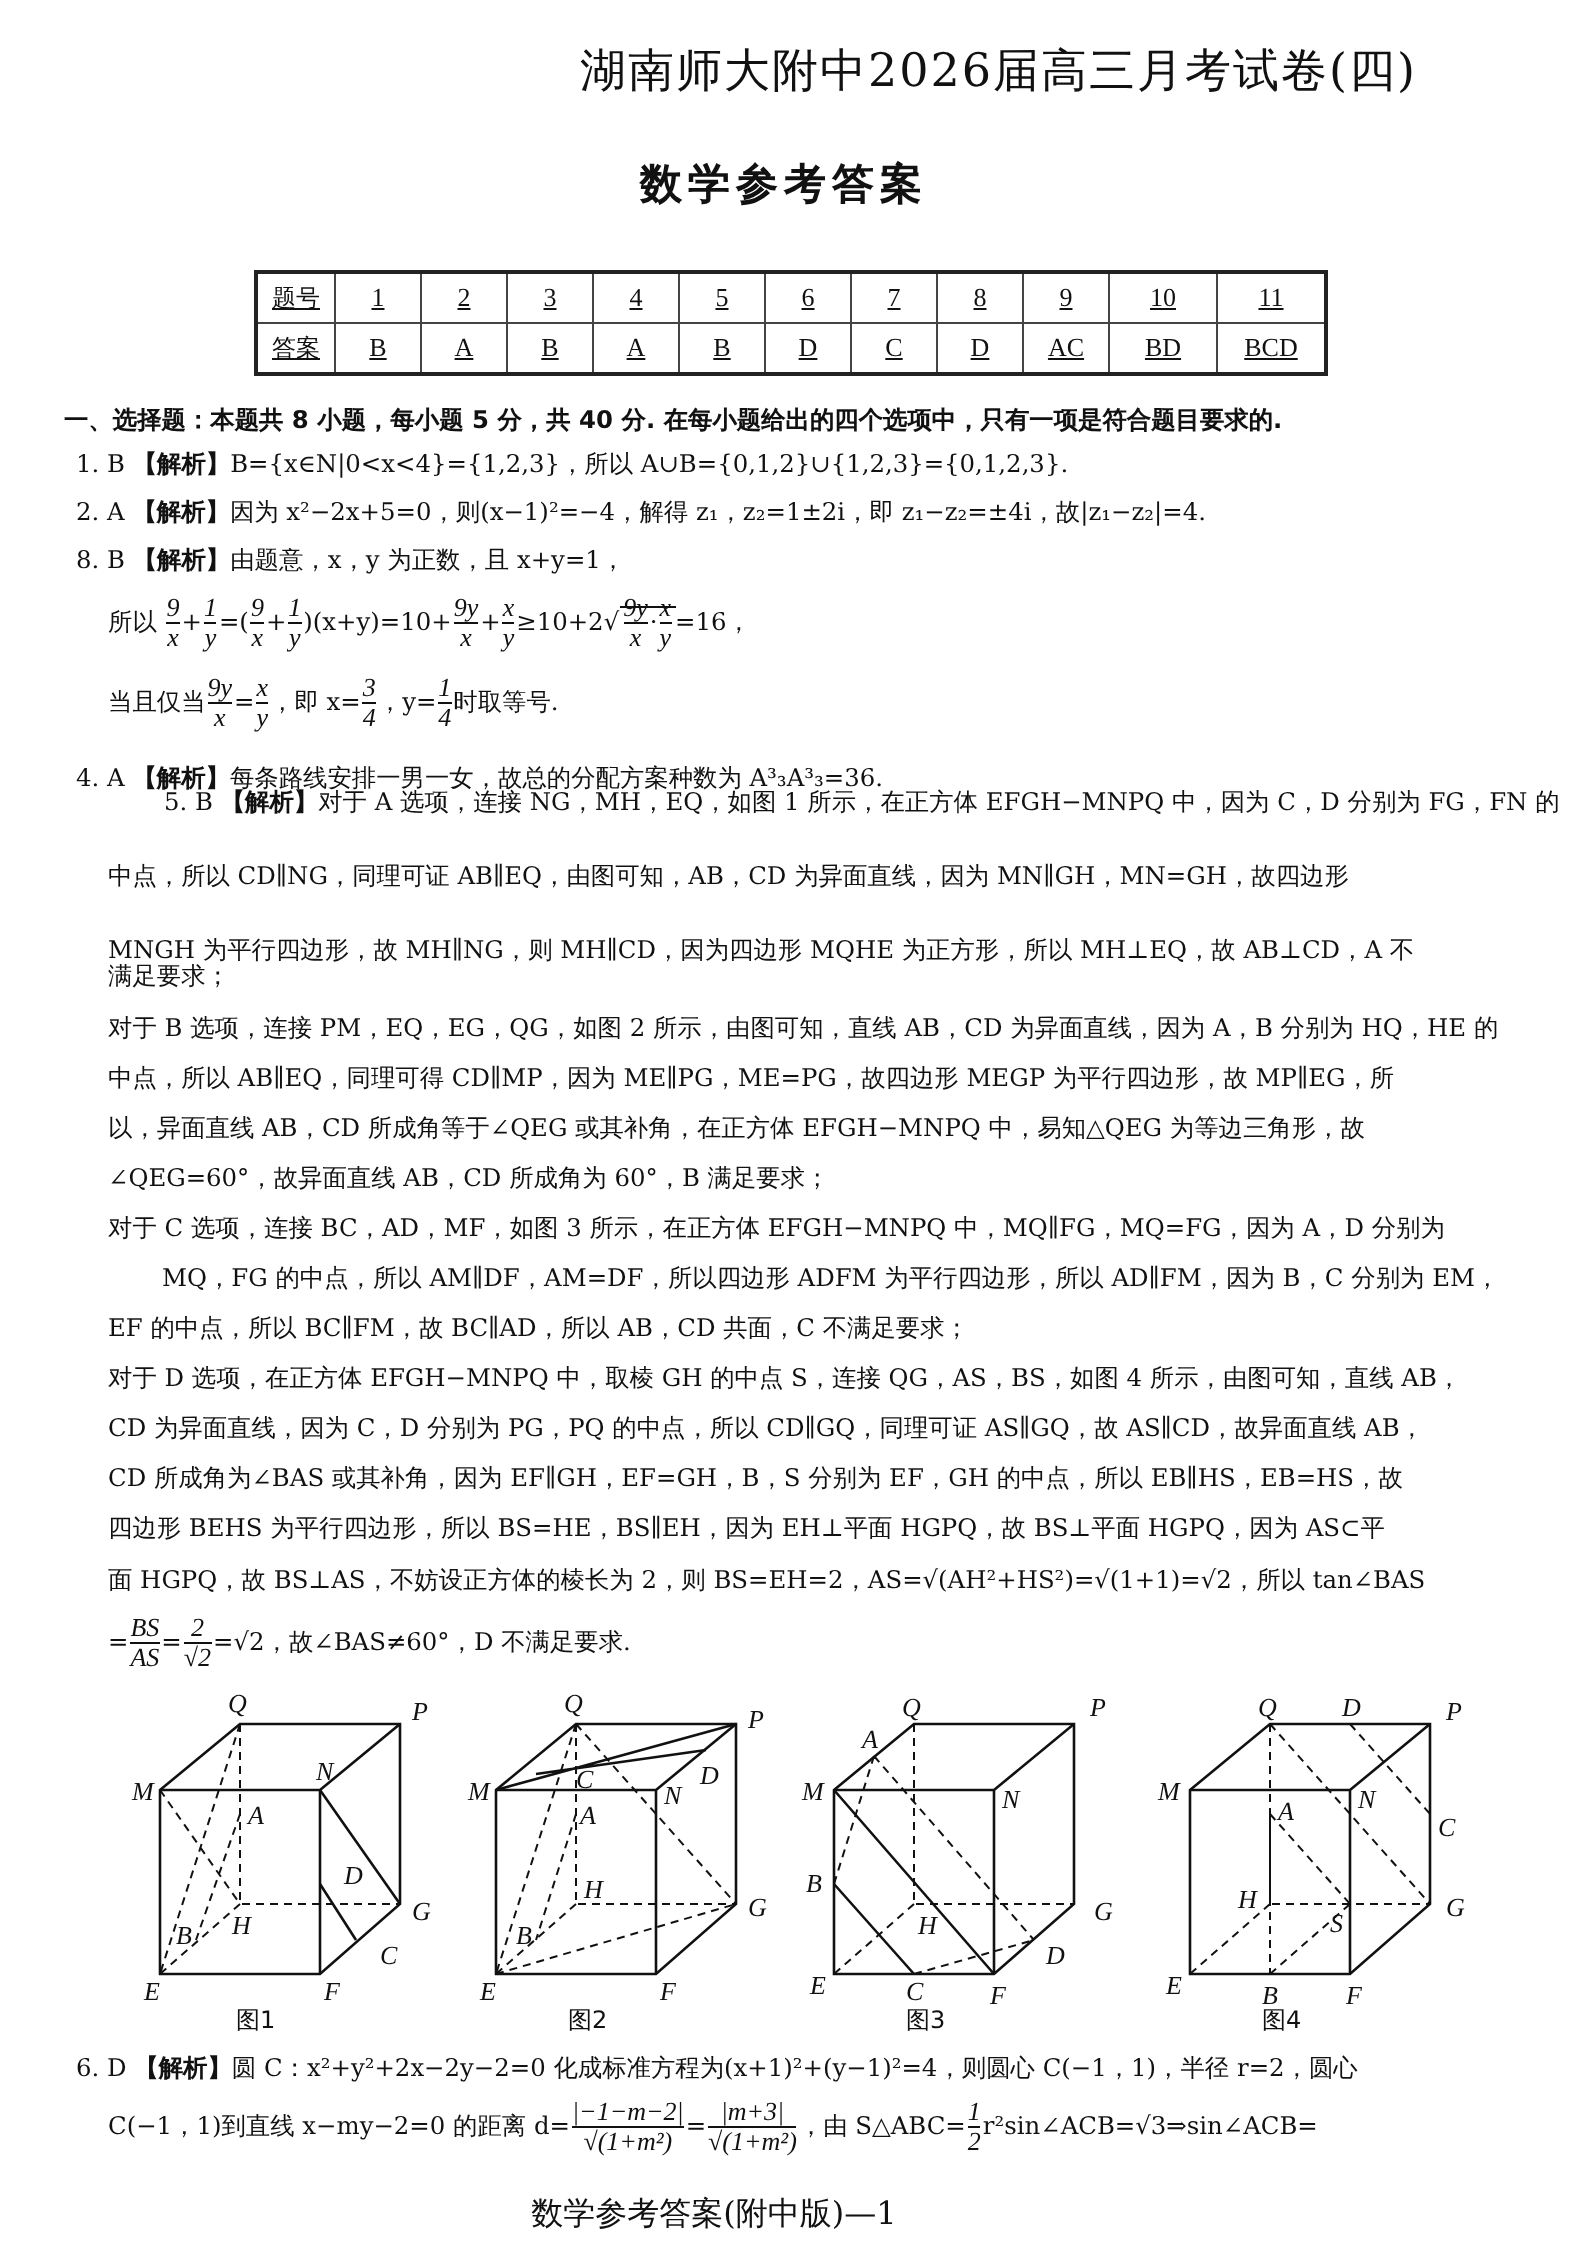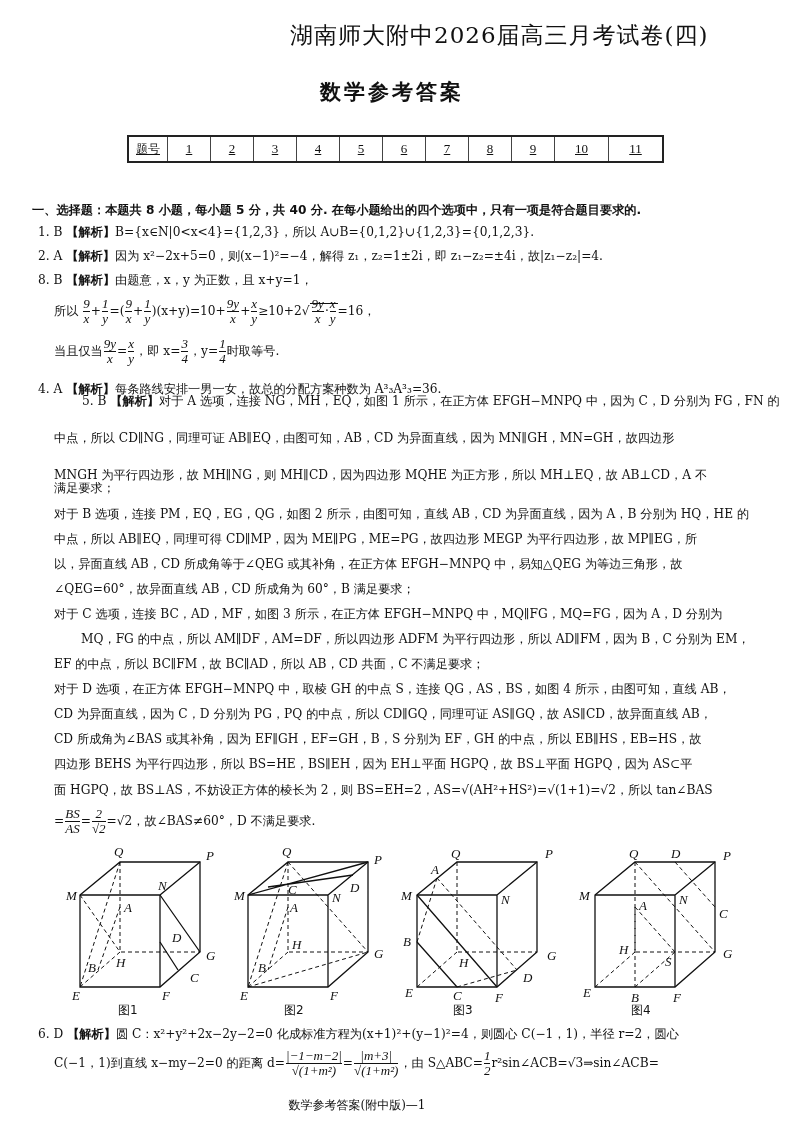--- a/index.html
+++ b/index.html
@@ -21,21 +21,21 @@
   .frac { display: inline-block; vertical-align: middle; text-align: center; margin: 0 1px; }
   .frac > span { display: block; line-height: 14px; font-family: "Liberation Serif", serif; font-style: italic; font-size: 13px; }
   .frac > span.num { border-bottom: 1px solid #111; }
   .sqrt { border-top: 1px solid #111; padding: 0 1px; }
   .figs { position: absolute; left: 50px; top: 842px; width: 720px; height: 175px; }
   .figs svg { position: absolute; top: 0; }
   .figs text { font-family: "Liberation Serif", serif; font-style: italic; font-size: 13px; fill: #111; }
   .figs text.cap { font-style: normal; font-family: "DejaVu Sans", sans-serif; font-size: 12px; }
   .solid { stroke: #111; stroke-width: 1.3; fill: none; }
   .dash { stroke: #111; stroke-width: 1; fill: none; stroke-dasharray: 4 3; }
-  .footer { position: absolute; left: 0; width: 714px; top: 1097px; text-align: center; font-size: 12px; white-space: nowrap; }
+  .footer { position: absolute; left: 0; width: 714px; top: 1097px; text-align: center; font-size: 16px; white-space: nowrap; }
 </style>
 </head>
 <body>
 
 <div class="title-main">湖南师大附中2026届高三月考试卷(四)</div>
 <div class="title-sub">数学参考答案</div>
 
 <table class="ans">
   <tbody>
       <tr>
@@ -44,20 +44,34 @@
     <td class="c">2</td>
     <td class="c">3</td>
     <td class="c">4</td>
     <td class="c">5</td>
     <td class="c">6</td>
     <td class="c">7</td>
     <td class="c">8</td>
     <td class="c">9</td>
     <td class="w">10</td>
     <td class="w">11</td>
+  </tr>
+  <tr>
+    <td class="hd">答案</td>
+    <td>B</td>
+    <td>A</td>
+    <td>B</td>
+    <td>A</td>
+    <td>B</td>
+    <td>D</td>
+    <td>C</td>
+    <td>D</td>
+    <td>AC</td>
+    <td>BD</td>
+    <td>BCD</td>
   </tr>
 </tbody>
   </table>
 
 <div class="line b" style="top:202px; left:32px; font-size:12.2px;">一、选择题：本题共 8 小题，每小题 5 分，共 40 分. 在每小题给出的四个选项中，只有一项是符合题目要求的.</div>
 
 <div class="line" style="top:224px;">
   <span>1. B</span>
   <span class="b">【解析】</span><span>B={x∈N|0&lt;x&lt;4}={1,2,3}，所以 A∪B={0,1,2}∪{1,2,3}={0,1,2,3}.</span>
 </div>

